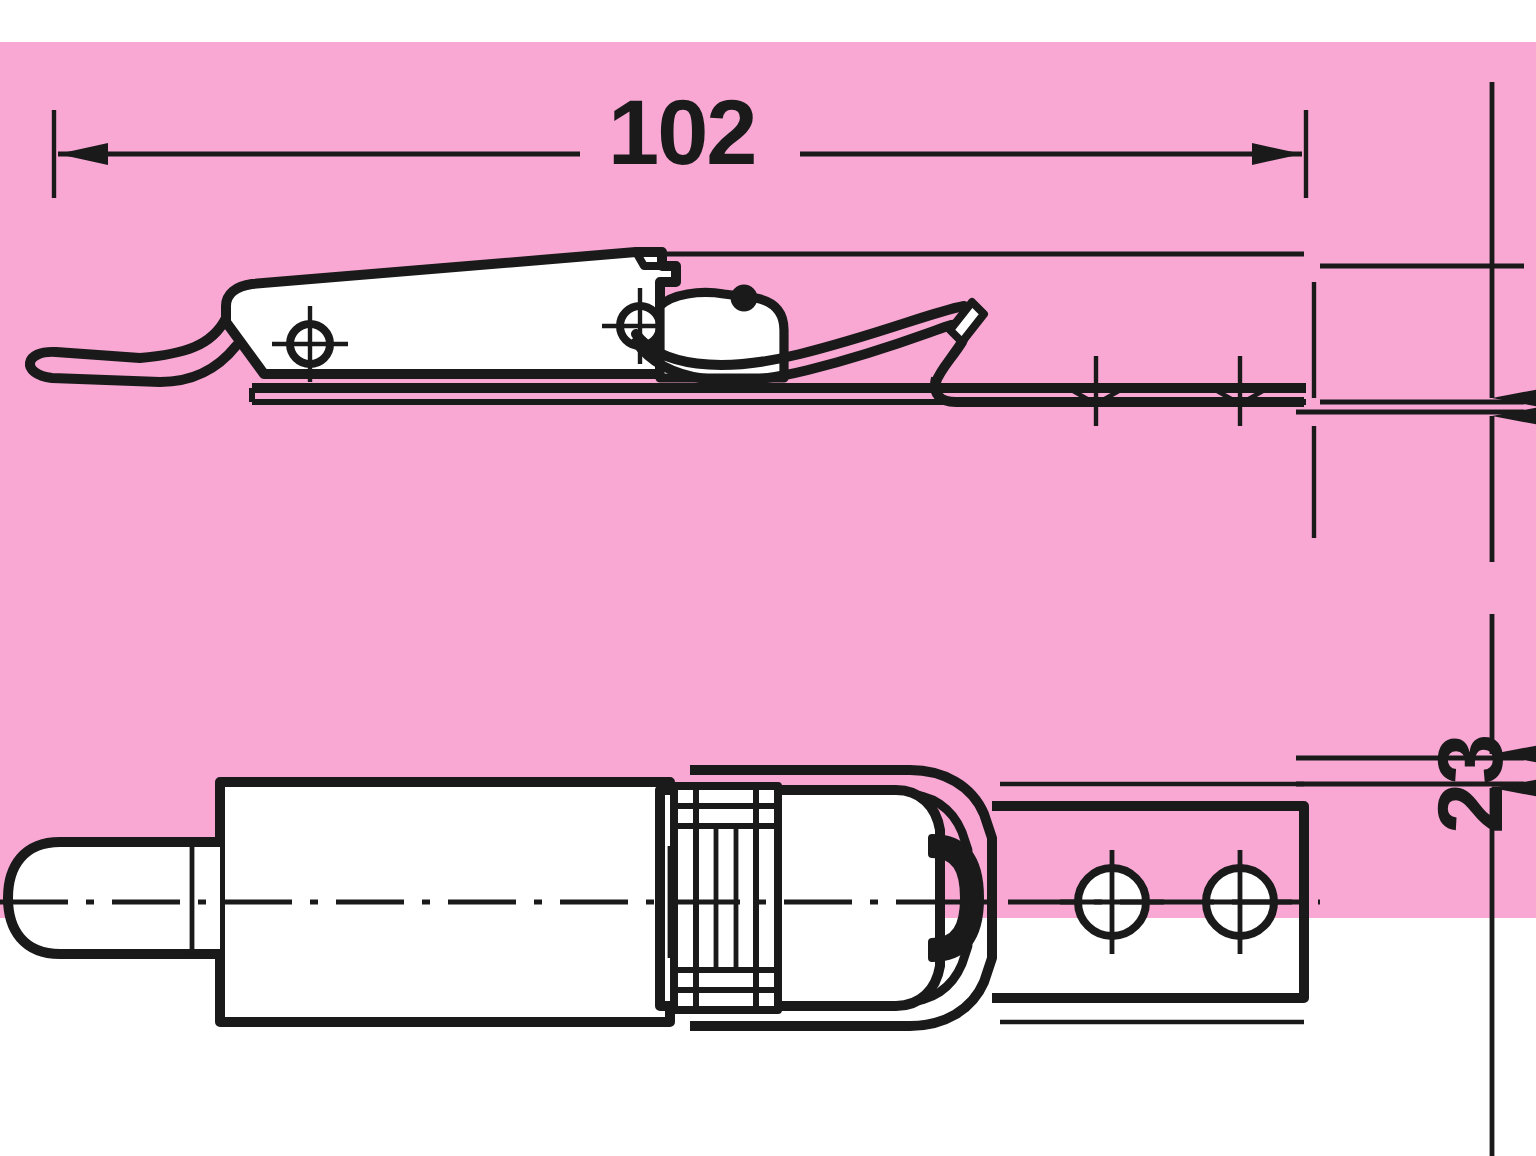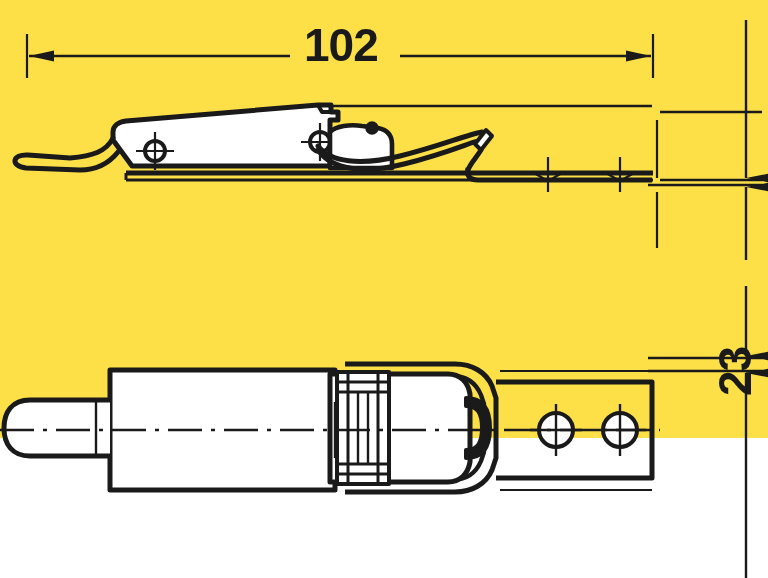--- a/index.html
+++ b/index.html
@@ -1,18 +1,18 @@
 <!DOCTYPE html>
 <html><head>
 <meta charset="utf-8">
 <style>
   html,body{margin:0;padding:0;background:#ffffff;}
   body{width:768px;height:578px;overflow:hidden;
        font-family:"Liberation Sans","DejaVu Sans",sans-serif;}
-  #stage{position:relative;width:768px;height:438px;background:#fde047;}
+  #stage{position:relative;width:768px;height:438px;background:#f9a8d4;margin-top:21px;}
   svg#drawing{position:absolute;left:0;top:0;width:768px;height:578px;display:block;}
   .dimlabel{position:absolute;font-weight:bold;color:#1a1a1a;
             font-family:"Liberation Sans","DejaVu Sans",sans-serif;
             letter-spacing:-1px;line-height:1;white-space:nowrap;}
   #lbl-102{left:304px;top:22px;font-size:46px;}
   #lbl-23{left:712px;top:396px;font-size:46px;
           transform:rotate(-90deg);transform-origin:left top;}
 </style>
 </head>
 <body>

